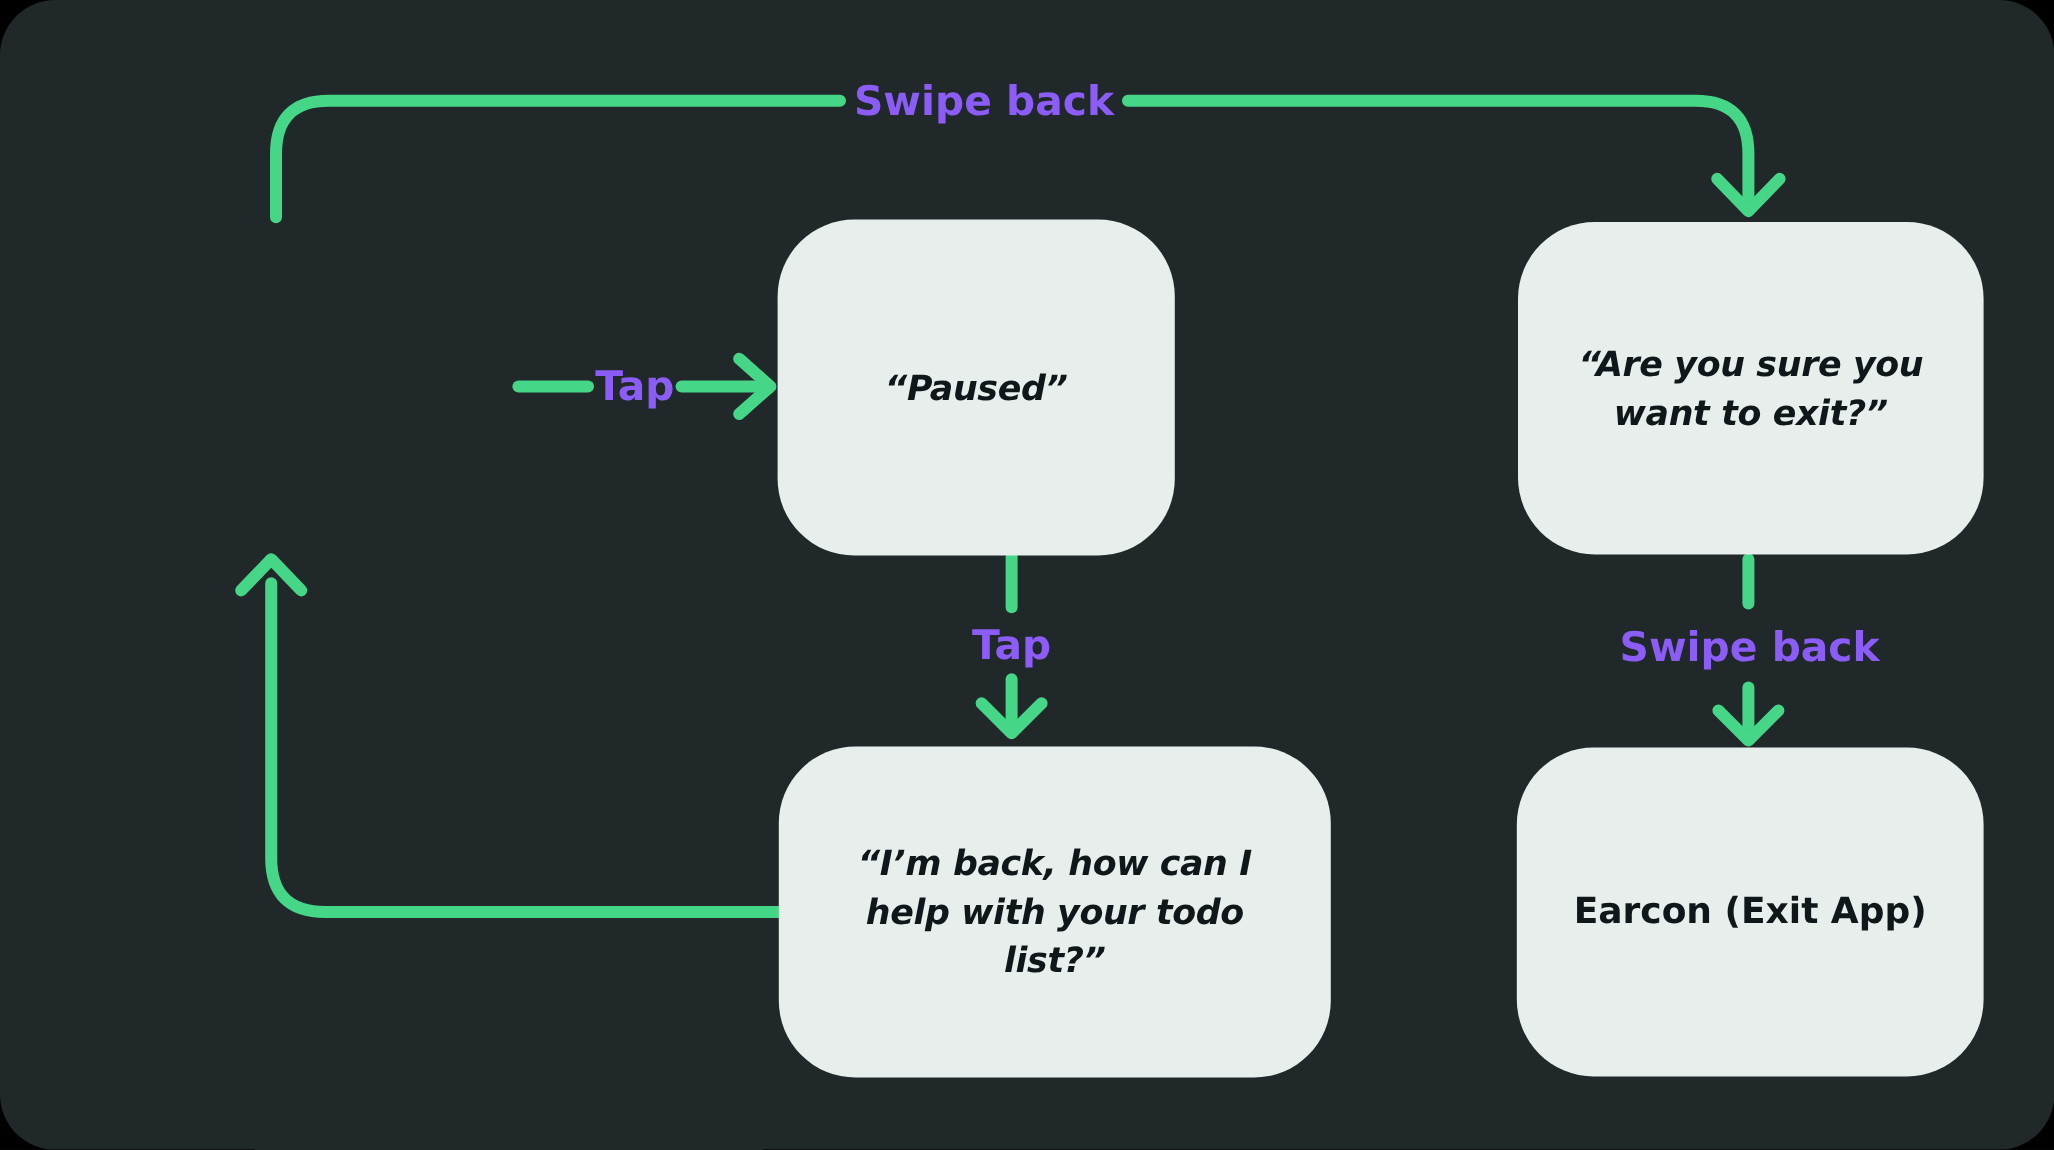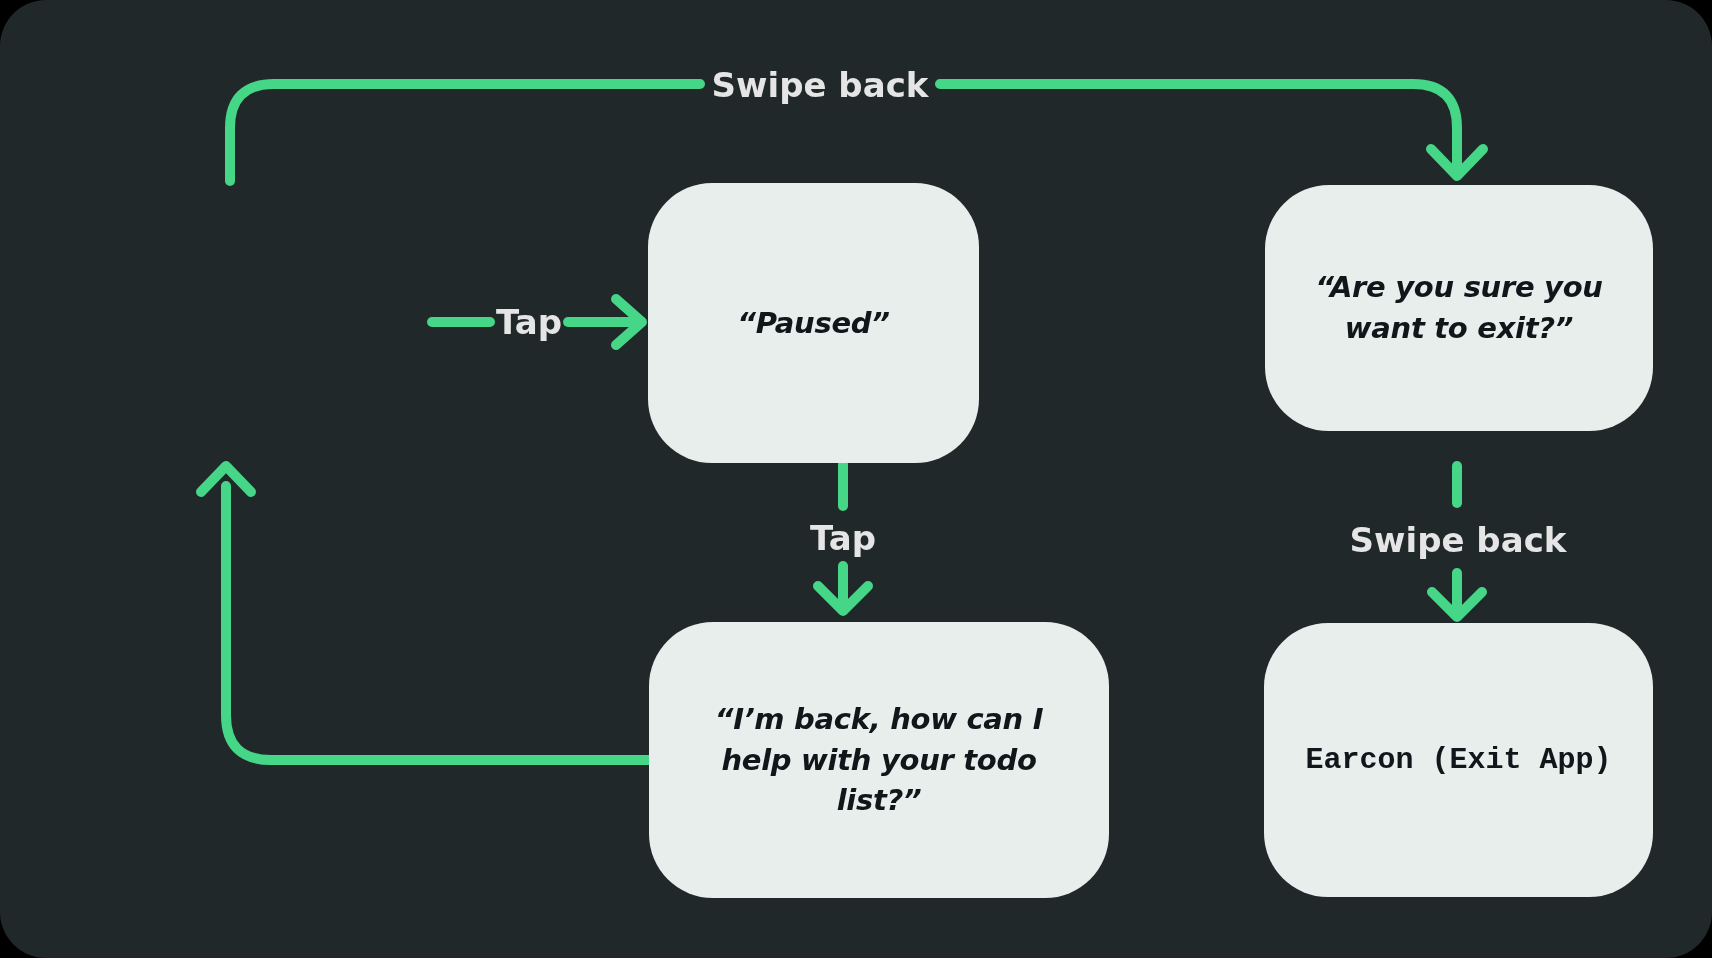--- a/index.html
+++ b/index.html
@@ -8,27 +8,27 @@
   .panel{position:absolute;inset:0;background:#202829;border-radius:46px;overflow:hidden;}
   .arrow-layer{position:absolute;left:0;top:0;width:1712px;height:958px;pointer-events:none;}
   .arrow-layer path{fill:none;stroke:#45d687;stroke-width:10;stroke-linecap:round;stroke-linejoin:round;}
   .node{position:absolute;background:#e8eeec;border-radius:64px;
         display:flex;align-items:center;justify-content:center;text-align:center;}
   .node-txt{color:#10171a;font-weight:bold;font-style:italic;font-size:29px;
             line-height:1.4;letter-spacing:-0.3px;}
   .node-listening{left:33px;top:183px;width:390px;height:279px;}
   .node-listening .node-txt{width:372px;}
   .node-paused{left:648px;top:183px;width:331px;height:280px;}
-  .node-exit-confirm{left:1265px;top:185px;width:388px;height:246px;}
+  .node-exit-confirm{left:1265px;top:185px;width:388px;height:277px;}
   .node-exit-confirm .node-txt{width:330px;}
   .node-back-help{left:649px;top:622px;width:460px;height:276px;}
   .node-back-help .node-txt{width:352px;}
-  .node-earcon{left:1264px;top:623px;width:389px;height:274px;font-family:Liberation Mono, monospace;}
+  .node-earcon{left:1264px;top:623px;width:389px;height:274px;}
   .node-earcon .node-txt{font-style:normal;font-size:30px;letter-spacing:0;}
-  .edge-label{position:absolute;transform:translate(-50%,-50%);color:#e5e5e5;
+  .edge-label{position:absolute;transform:translate(-50%,-50%);color:#8b5cf6;
               font-weight:bold;font-size:34px;white-space:nowrap;}
   .edge-label-swipe-top{left:820px;top:85px;}
   .edge-label-tap-h{left:529px;top:322px;}
   .edge-label-tap-v{left:843px;top:538px;}
   .edge-label-swipe-v{left:1458px;top:540px;}
 </style>
 </head>
 <body>
 
 <div class="panel">

